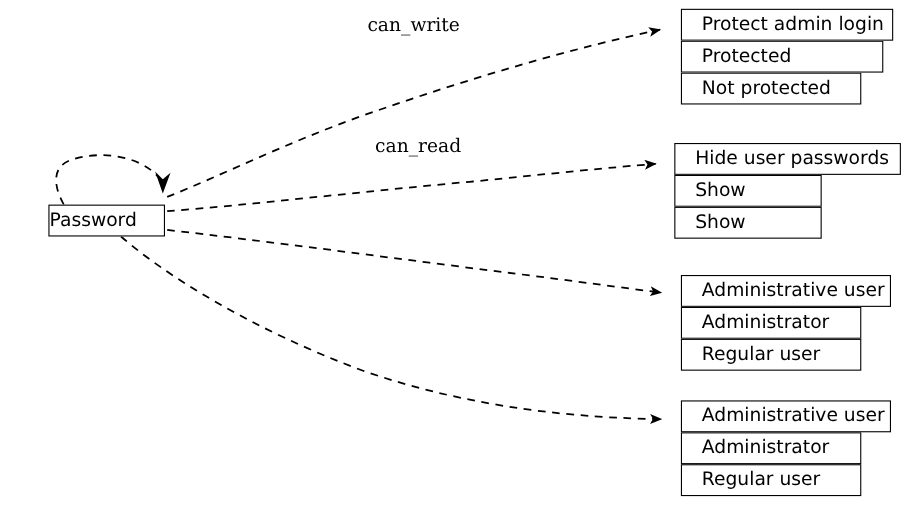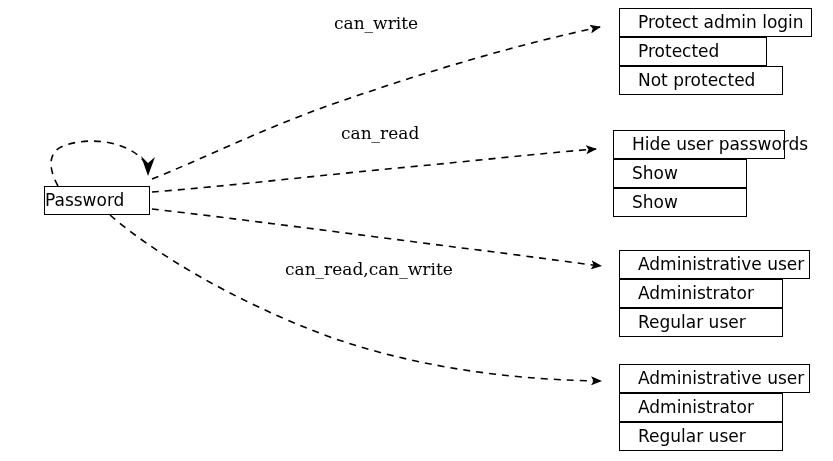--- a/index.html
+++ b/index.html
@@ -85,30 +85,29 @@
 
     <path d="M 152,209 C 240,219 360,235 470,249 C 520,255 568,262 601,266" fill="none" stroke="#000" stroke-width="1.6" stroke-dasharray="7,6" marker-end="url(#arrow)"></path>
 
     <path d="M 110,215 C 150,250 230,300 330,337 C 430,372 530,380 601,381" fill="none" stroke="#000" stroke-width="1.6" stroke-dasharray="7,6" marker-end="url(#arrow)"></path>
   </svg>
 
   <div class="node-box" id="node-password" style="left: 44px; top: 186px; width: 106px; height: 29px;">Password</div>
 
   <div class="edge-label" id="lbl-1" style="left: 334px; top: 15px;">can_write</div>
   <div class="edge-label" id="lbl-2" style="left: 341px; top: 125px;">can_read</div>
-  <div class="edge-label" id="lbl-4" style="left: 285px; top: 261px;">can_read,can_write</div>
 
   <div class="record" id="tbl-0" style="left: 619px; top: 8px;">
     <div class="rec-row" id="tbl-0-h" style="left: 0px; top: 0px; width: 193px;">Protect admin login</div>
-    <div class="rec-row" id="tbl-0-r0" style="left: 0px; top: 29px; width: 148px;">Protected</div>
+    <div class="rec-row" id="tbl-0-r0" style="left: 0px; top: 29px; width: 184px;">Protected</div>
     <div class="rec-row" id="tbl-0-r1" style="left: 0px; top: 57.5px; width: 164px;">Not protected</div>
   </div>
 
   <div class="record" id="tbl-1" style="left: 613px; top: 130px;">
-    <div class="rec-row" id="tbl-1-h" style="left: 0px; top: 0px; width: 172px;">Hide user passwords</div>
+    <div class="rec-row" id="tbl-1-h" style="left: 0px; top: 0px; width: 206px;">Hide user passwords</div>
     <div class="rec-row" id="tbl-1-r0" style="left: 0px; top: 29px; width: 134px;">Show</div>
     <div class="rec-row" id="tbl-1-r1" style="left: 0px; top: 57.5px; width: 134px;">Show</div>
   </div>
 
   <div class="record" id="tbl-2" style="left: 619px; top: 250px;">
     <div class="rec-row" id="tbl-2-h" style="left: 0px; top: 0px; width: 191px;">Administrative user</div>
     <div class="rec-row" id="tbl-2-r0" style="left: 0px; top: 29px; width: 164px;">Administrator</div>
     <div class="rec-row" id="tbl-2-r1" style="left: 0px; top: 57.5px; width: 164px;">Regular user</div>
   </div>
 

